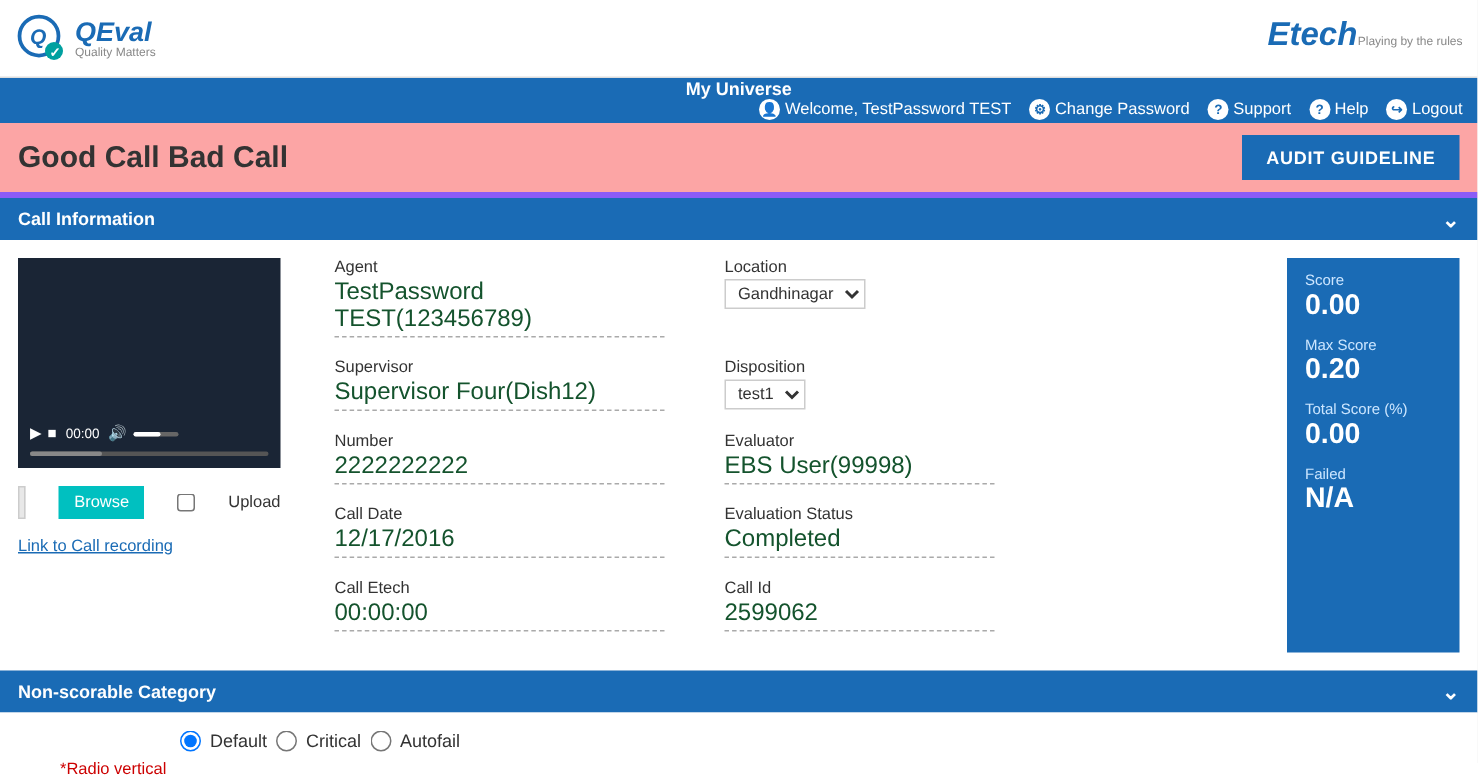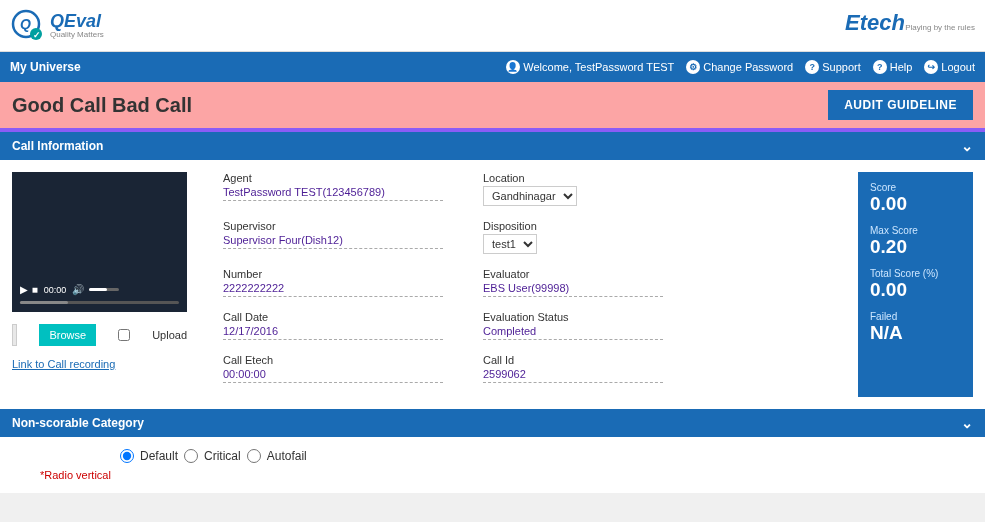--- a/index.html
+++ b/index.html
@@ -18,20 +18,21 @@
     .logo-etech { display: flex; align-items: center; }
 
     
     .nav-bar {
       background: #1a6bb5;
       color: white;
       display: flex;
       align-items: center;
       padding: 0 10px;
       height: 30px;
+      flex-direction: column;
     }
     .nav-bar .nav-left { font-size: 12px; font-weight: bold; }
     .nav-bar .nav-right {
       margin-left: auto;
       display: flex;
       align-items: center;
       gap: 12px;
       font-size: 11px;
     }
     .nav-bar .nav-right .nav-item {
@@ -214,22 +215,22 @@
     }
     .field-group {
       margin-bottom: 14px;
     }
     .field-label {
       font-size: 11px;
       color: #333;
       margin-bottom: 2px;
     }
     .field-value {
-      font-size: 11px;
-      color: #4c1d95;
+      font-size: 16px;
+      color: #14532d;
       border-bottom: 1px dashed #aaa;
       padding-bottom: 2px;
     }
     .field-value-select {
       display: flex;
       align-items: center;
       gap: 4px;
     }
     .field-select {
       border: 1px solid #ccc;

